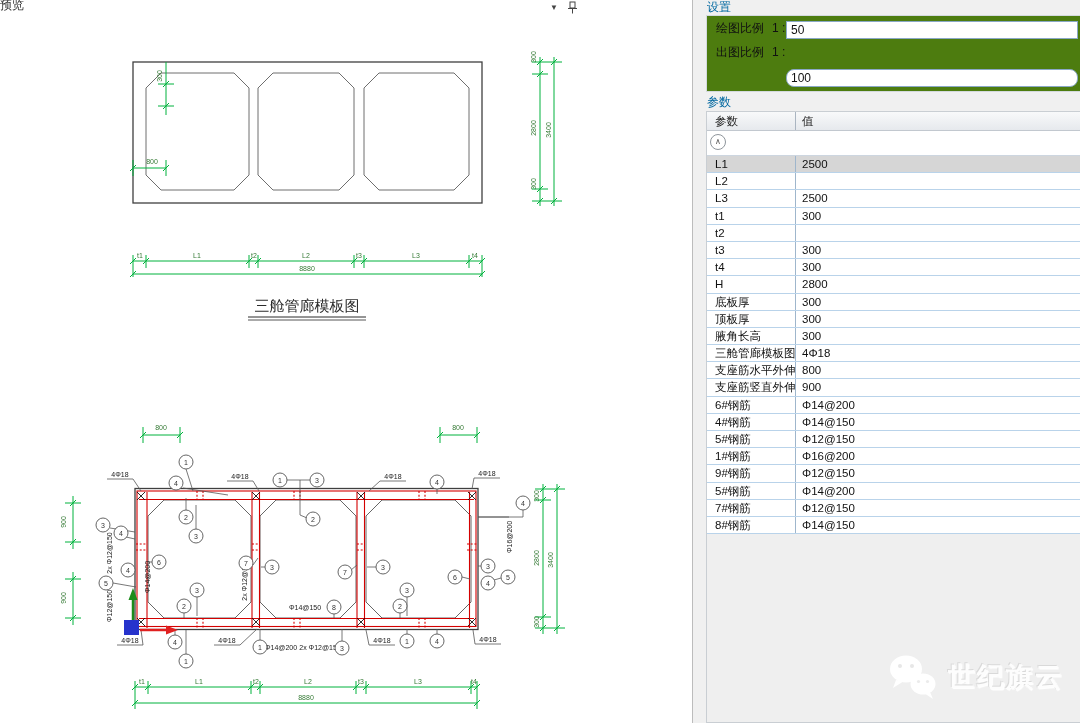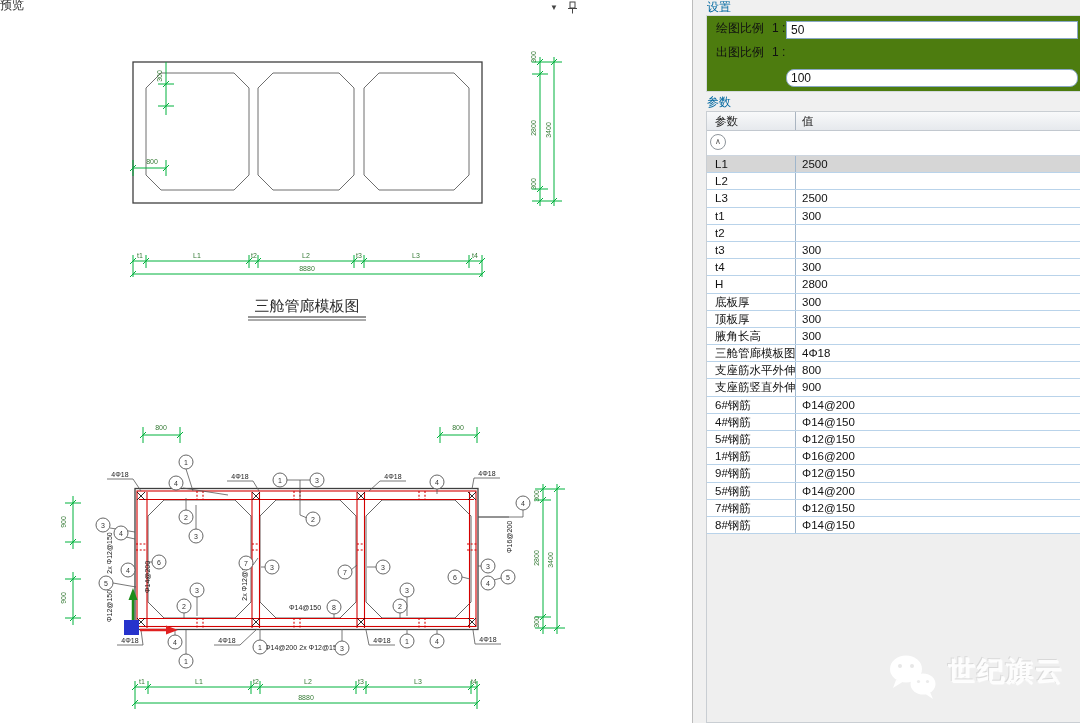--- a/index.html
+++ b/index.html
@@ -30,21 +30,21 @@
   .collapse-row{height:24px;background:#fff;border-bottom:1px solid #cdd6e0;position:relative;}
   .collapse-btn{position:absolute;left:3px;top:3px;width:14px;height:14px;border:1px solid #8f969c;border-radius:50%;
                 background:#fff;font-size:8px;color:#555;text-align:center;line-height:13px;cursor:pointer;}
   .prow{height:17.2px;box-sizing:border-box;display:flex;background:#fff;border-bottom:1px solid #b9d3ea;
         font-size:11.5px;color:#111;}
   .prow.sel{background:#d6d6d6;}
   .pc1{width:89px;box-sizing:border-box;border-right:1px solid #9fb6cc;padding-left:8px;line-height:16px;
        white-space:nowrap;overflow:hidden;}
   .pc2{flex:1;padding-left:6px;line-height:16px;white-space:nowrap;overflow:hidden;}
   
-  .watermark{position:absolute;right:16px;bottom:22px;display:flex;align-items:flex-start;gap:8px;}
+  .watermark{position:absolute;right:16px;bottom:22px;display:flex;align-items:center;gap:8px;}
   .wm-text{font-size:27px;font-weight:bold;letter-spacing:2px;color:#fdfdfd;
            text-shadow:-1px -1px 0 #d9d9d9,1px 1px 1px #ffffff;}
 </style>
 </head>
 <body>
 
 <div class="preview-panel">
   <span class="preview-tab">预览</span>
   <div class="panel-controls">
     <span class="dd-arrow">▼</span>

